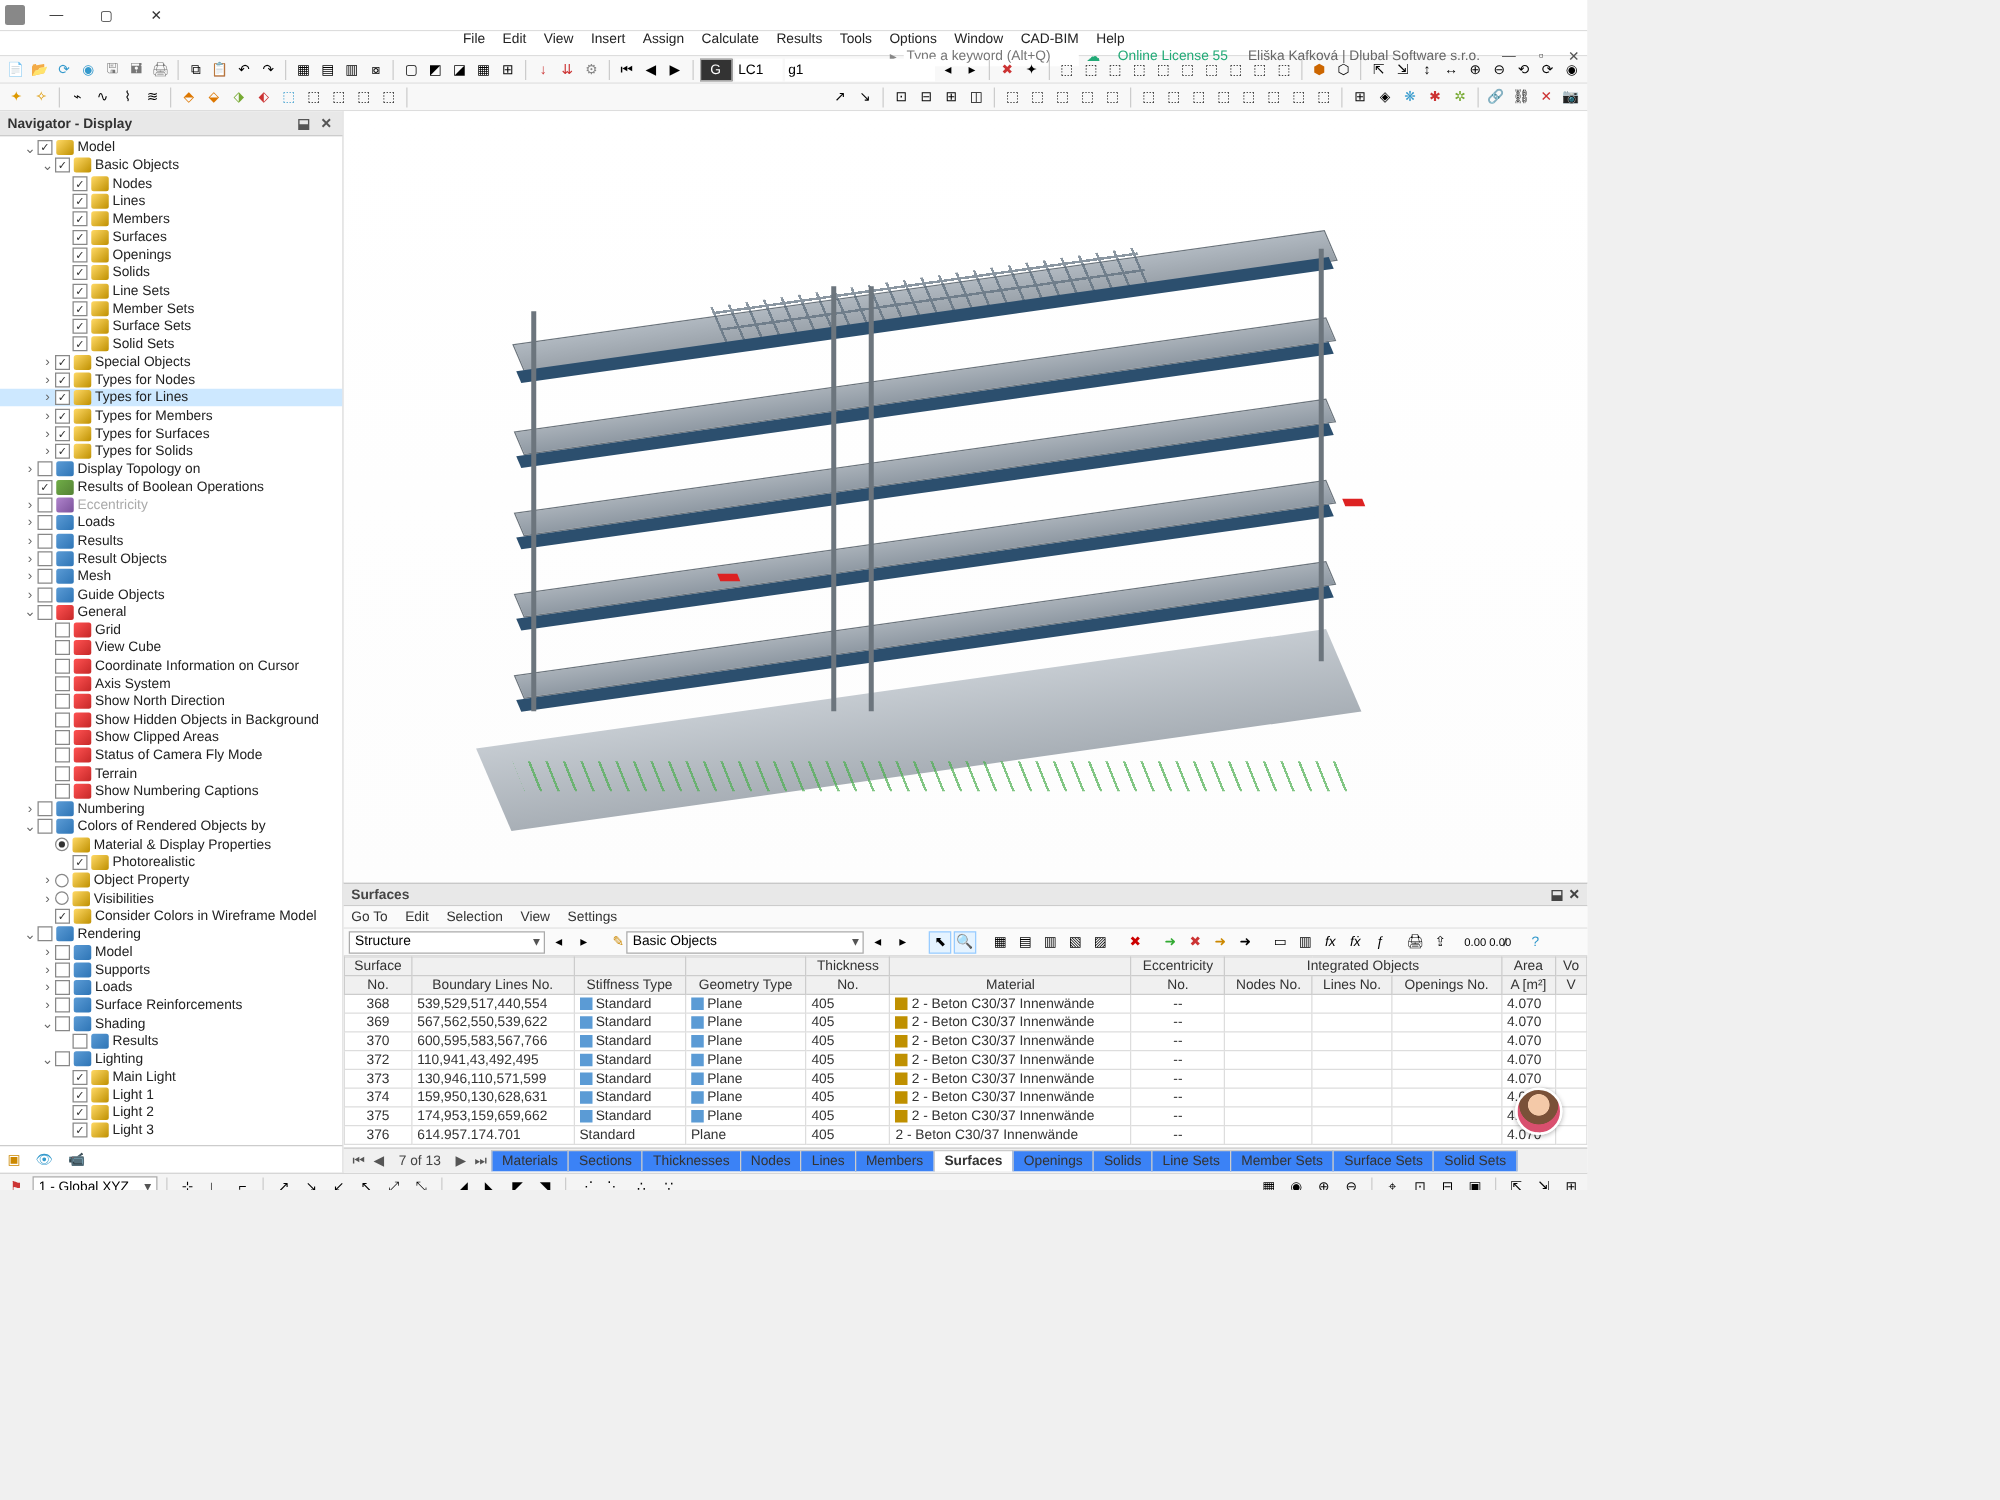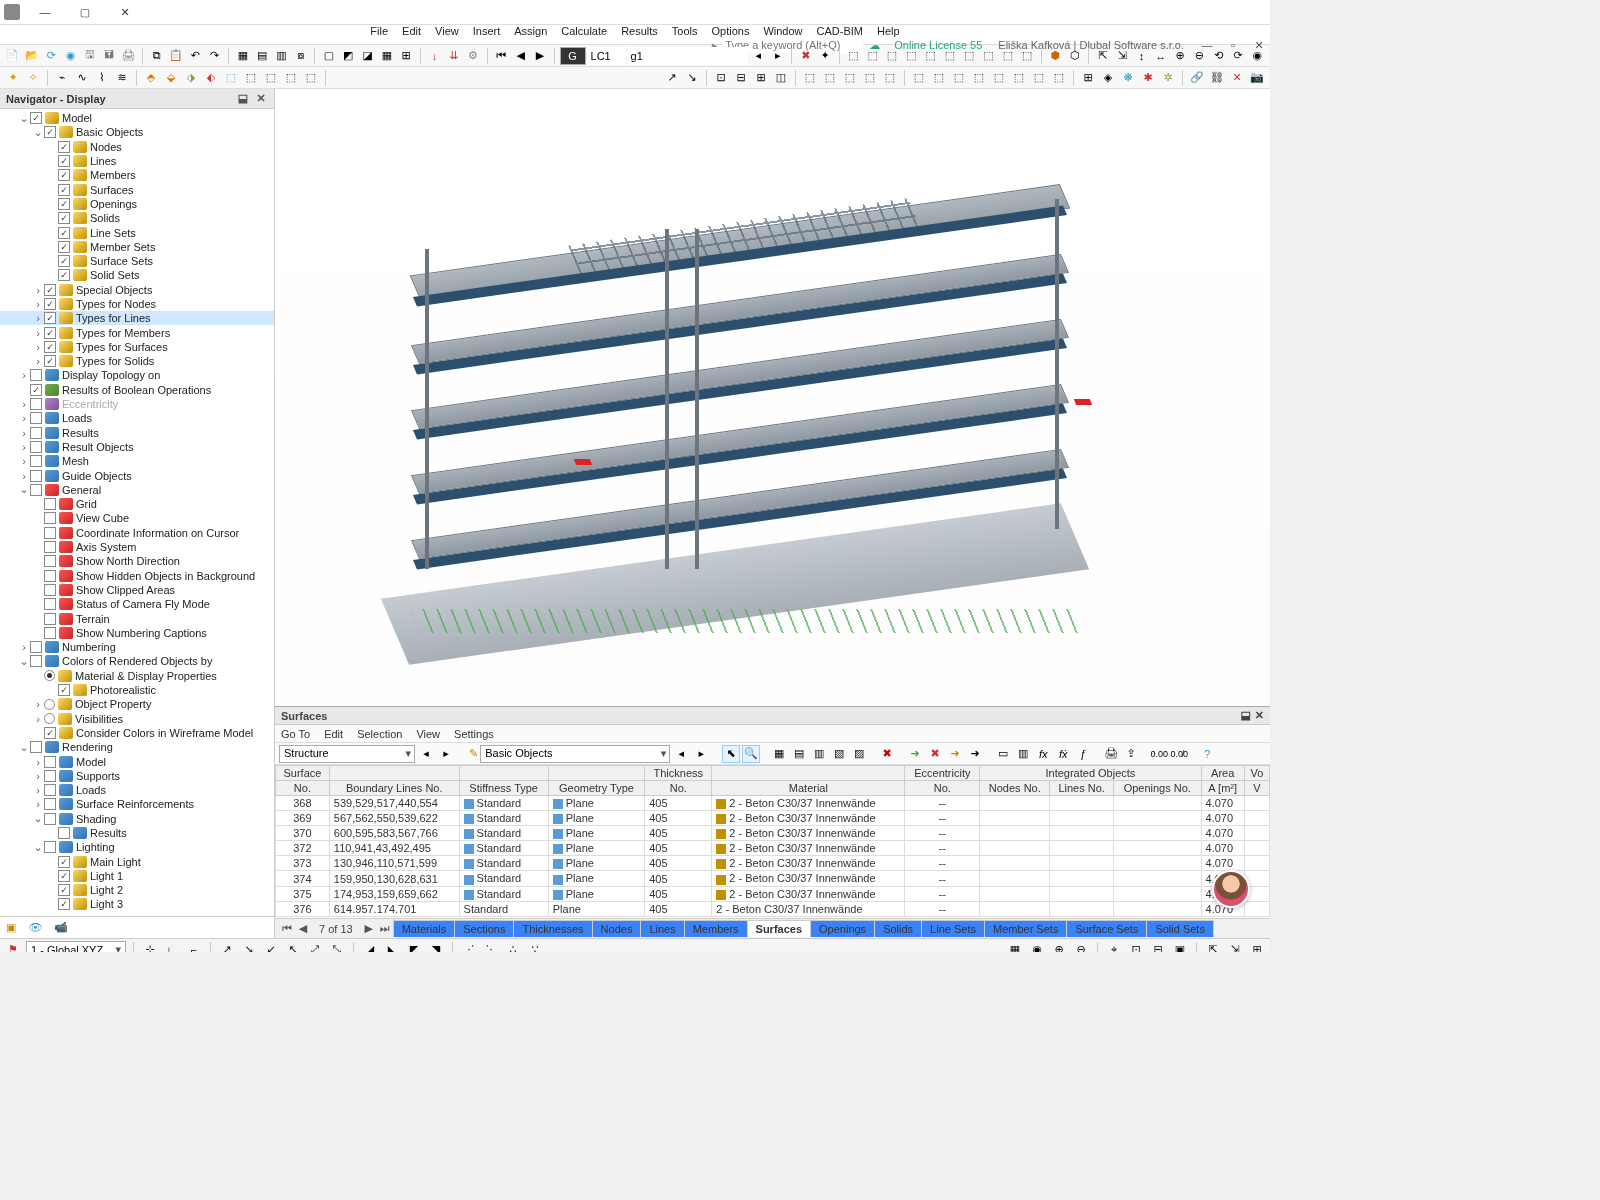--- a/index.html
+++ b/index.html
@@ -631,21 +631,21 @@
         </div>
       </div>
       <div class="panel2-menu" id="p2menu">
           <span>Go To</span>
           <span>Edit</span>
           <span>Selection</span>
           <span>View</span>
           <span>Settings</span>
         </div>
       <div class="panel2-tb">
-        <span class="combo2" style="width:136px">Structure</span>
+        <span class="combo2" style="width:157px">Structure</span>
         <span class="ico">◂</span>
         <span class="ico">▸</span>
         <span style="width:10px"></span>
         <span style="color:#c80">✎</span>
         <span class="combo2" style="width:190px">Basic Objects</span>
         <span class="ico">◂</span>
         <span class="ico">▸</span>
         <span style="width:8px"></span>
         <span class="ico" style="border:1px solid #9cf;background:#e5f3ff">⬉</span>
         <span class="ico" style="border:1px solid #9cf;background:#e5f3ff">🔍</span>

